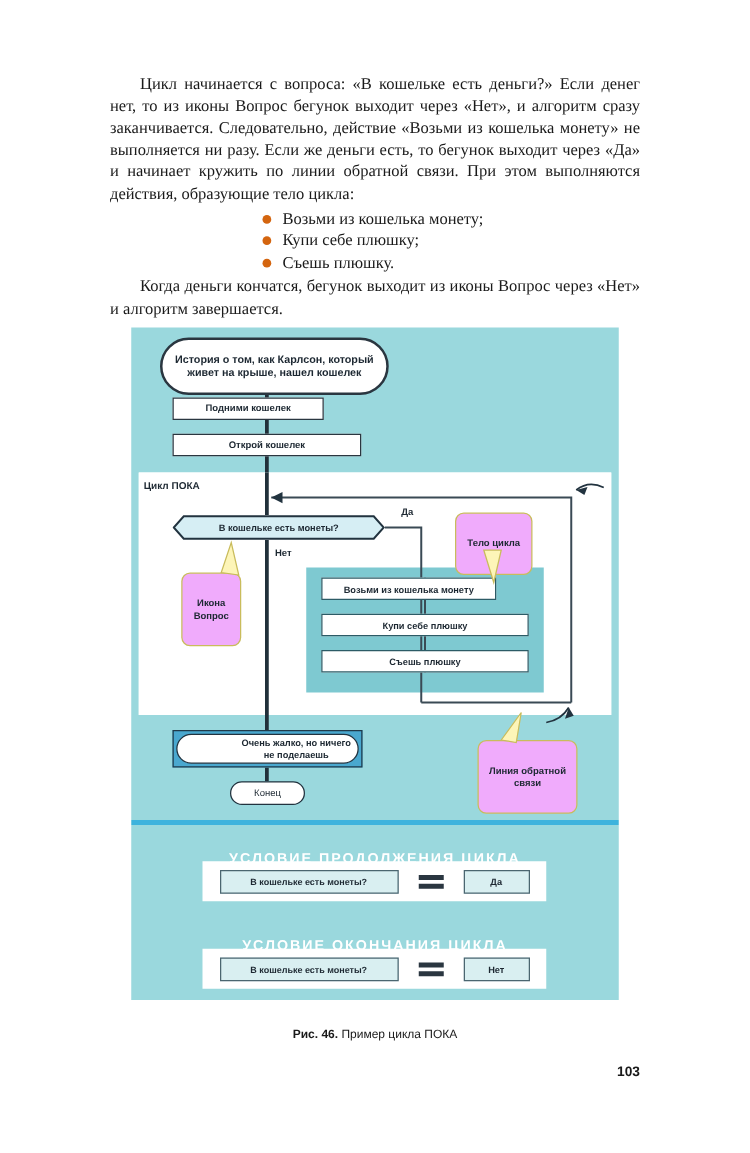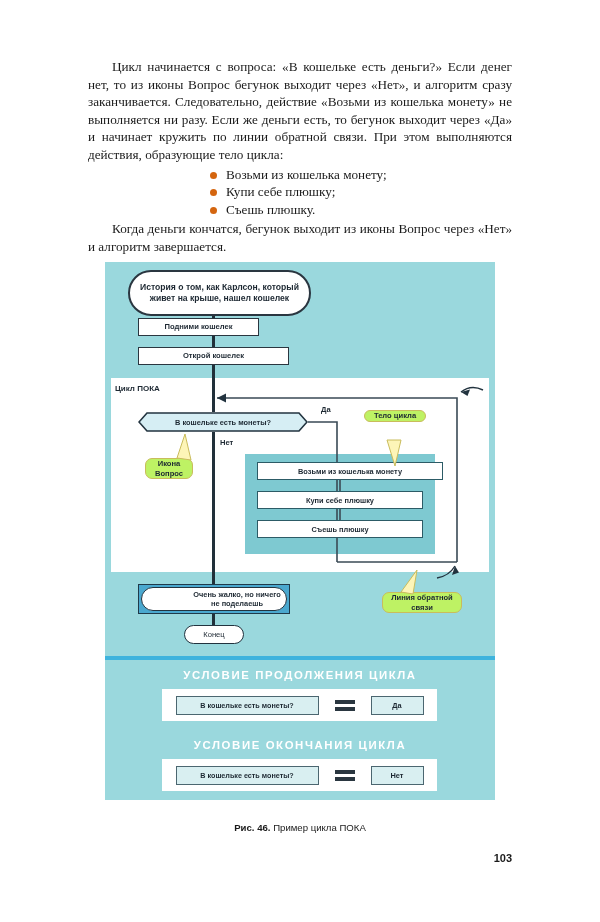--- a/index.html
+++ b/index.html
@@ -201,21 +201,21 @@
     align-items: center;
     justify-content: center;
     text-align: center;
     font-family: "Liberation Sans", sans-serif;
     font-weight: bold;
     font-size: 7.4px;
     color: #1d2832;
     box-sizing: border-box;
     z-index: 6;
   }
-  .bbox1 { left: 152px; top: 200px; width: 186px; height: 18px; }
+  .bbox1 { left: 152px; top: 200px; width: 140px; height: 18px; }
   .bbox2 { left: 152px; top: 229px; width: 166px; height: 18px; }
   .bbox3 { left: 152px; top: 258px; width: 166px; height: 18px; }
 
   
   .outbox {
     position: absolute;
     left: 33px;
     top: 322px;
     width: 152px;
     height: 30px;
@@ -261,30 +261,30 @@
     font-weight: normal;
     font-size: 7.6px;
     color: #1d2832;
     box-sizing: border-box;
     z-index: 6;
   }
 
   
   .callout {
     position: absolute;
-    background: #bef264;
+    background: #f0abfc;
     border: 1px solid #c9bc5c;
     border-radius: 7px;
     text-align: center;
     font-family: "Liberation Sans", sans-serif;
     font-weight: bold;
     font-size: 7.6px;
     line-height: 9.6px;
     color: #1d2832;
-    padding: 0 7px;
+    padding: 19px 7px;
     z-index: 8;
     box-sizing: border-box;
   }
   .co-ikona { left: 40px; top: 196px; width: 48px; }
   .co-telo  { left: 259px; top: 148px; width: 62px; }
   .co-linia { left: 277px; top: 330px; width: 80px; }
 
   
   .wires {
     position: absolute;
@@ -314,20 +314,21 @@
   }
   .cond-title {
     position: absolute;
     width: 100%;
     text-align: center;
     font-family: "Liberation Sans", sans-serif;
     font-weight: bold;
     font-size: 11.4px;
     letter-spacing: 1.6px;
     color: #ffffff;
+    margin-top: 12px;
   }
   .cond-title.t1 { top: 9px; }
   .cond-title.t2 { top: 79px; }
   .cond-band {
     position: absolute;
     left: 57px;
     width: 275px;
     height: 32px;
     background: #ffffff;
     display: flex;

